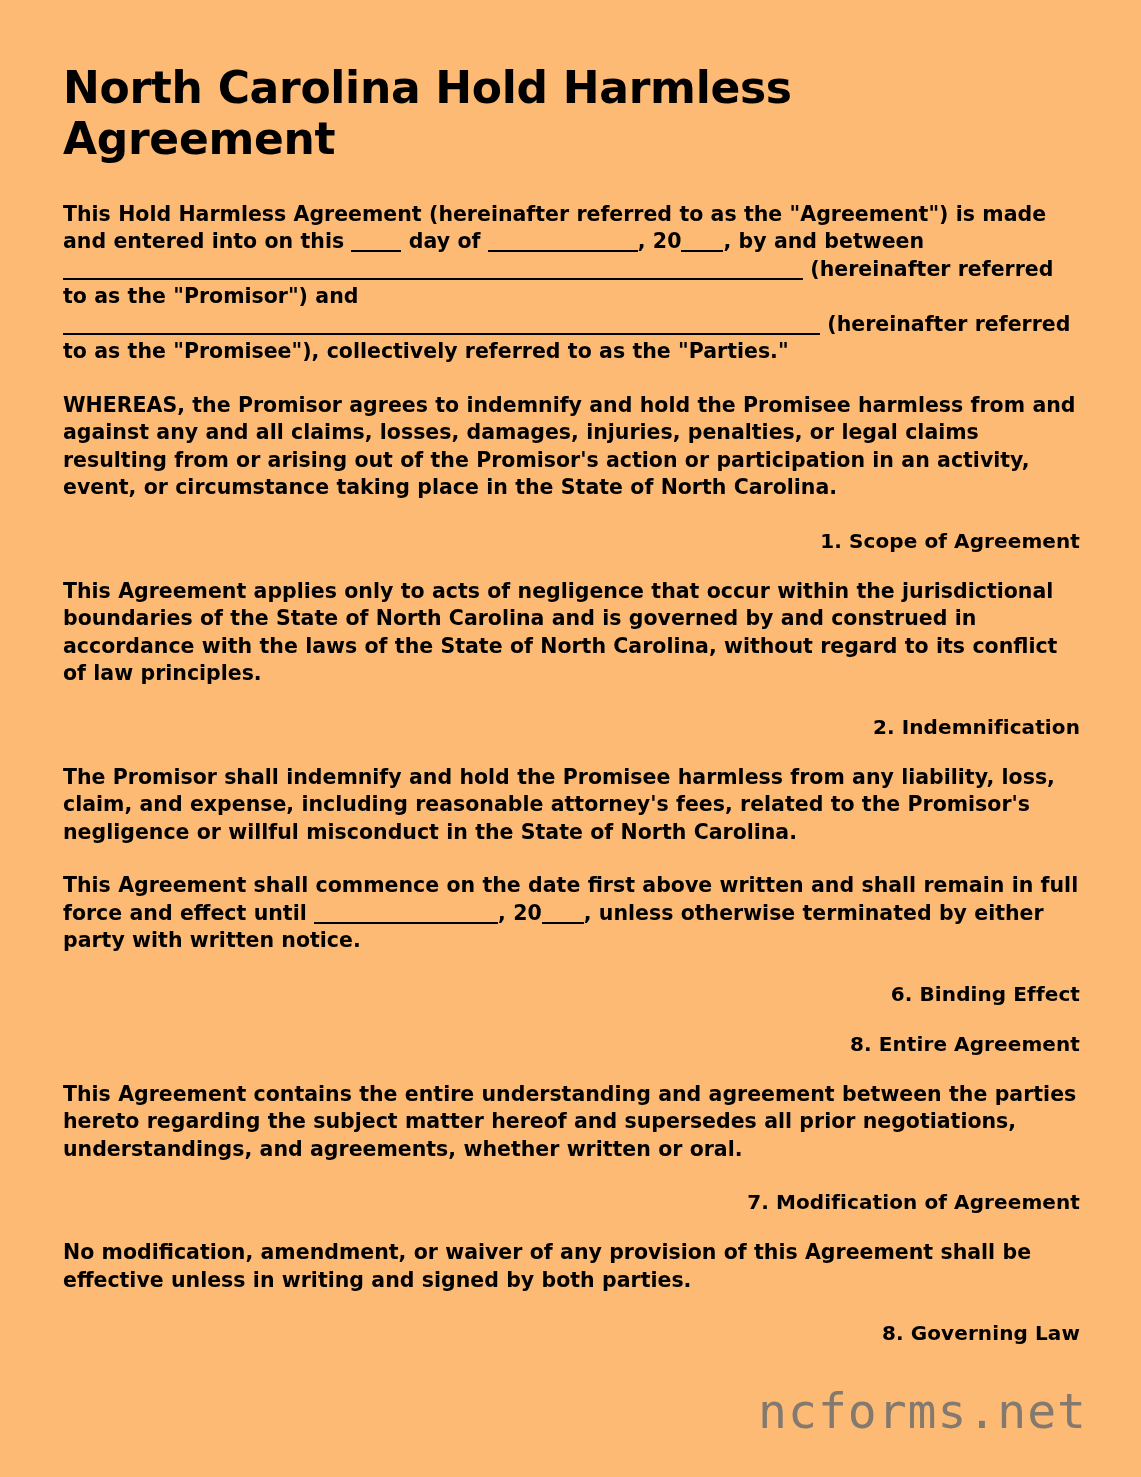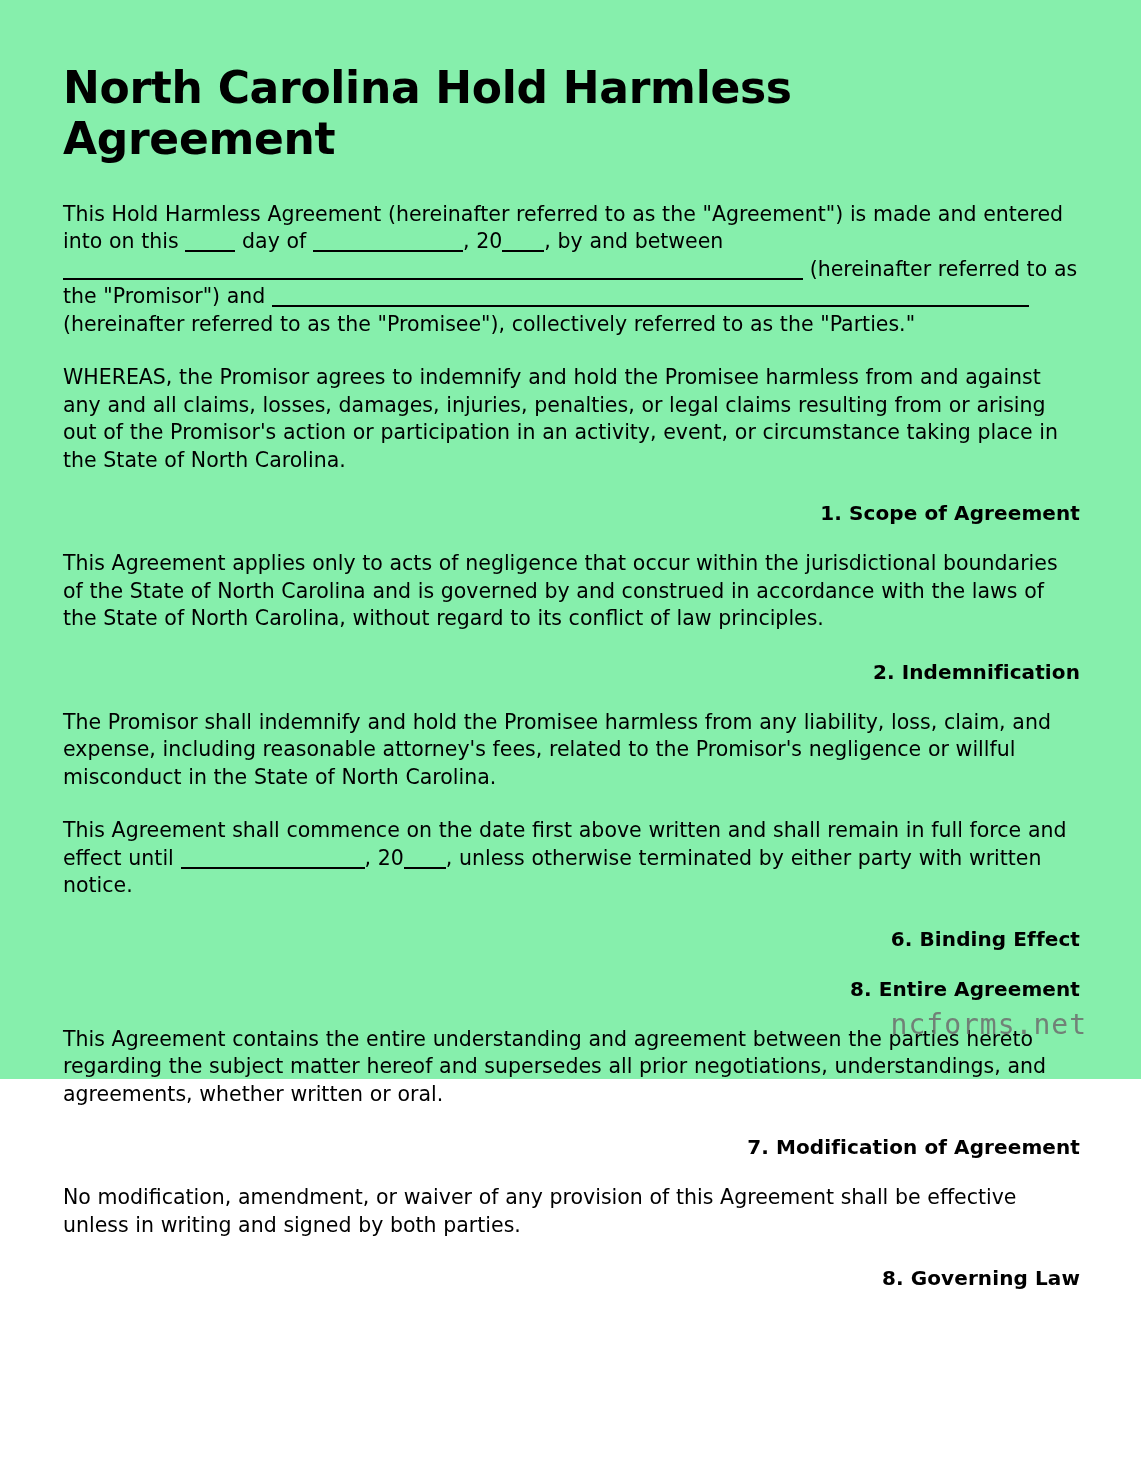--- a/index.html
+++ b/index.html
@@ -16,42 +16,43 @@
     font-family: "DejaVu Sans", "Liberation Sans", sans-serif;
     color: #000000;
     -webkit-font-smoothing: antialiased;
   }
 
   .page {
     position: absolute;
     left: 0;
     top: 0;
     width: 1141px;
-    height: 1079px;
-    background: #86efac;
+    height: 1477px;
+    background: #fdba74;
     box-sizing: border-box;
     padding: 62px 61px 0 63px;
   }
 
   .doc-title {
     font-size: 44px;
     font-weight: bold;
     line-height: 1.17;
     letter-spacing: -0.3px;
     margin: 0 0 36px 0;
     max-width: 830px;
   }
 
   .para {
     font-size: 20.5px;
     line-height: 27.5px;
     margin: 0 0 26px 0;
     max-width: 1018px;
     text-align: left;
     word-spacing: 0.2px;
+    font-weight: bold;
   }
 
   .section-heading {
     font-size: 20px;
     font-weight: bold;
     line-height: 26px;
     margin: 0 0 24px 0;
     letter-spacing: 0.1px;
     text-align: right;
   }
@@ -82,21 +83,21 @@
     height: 16px;
     vertical-align: -4px;
     width: 757px;
   }
 
   .watermark {
     position: absolute;
     right: 54px;
     bottom: 38px;
     font-family: "DejaVu Sans Mono", "Liberation Mono", monospace;
-    font-size: 28px;
+    font-size: 48px;
     letter-spacing: 1px;
     color: #6e6e6e;
     opacity: 0.85;
     user-select: none;
     white-space: nowrap;
   }
 </style>
 </head>
 <body>
 

